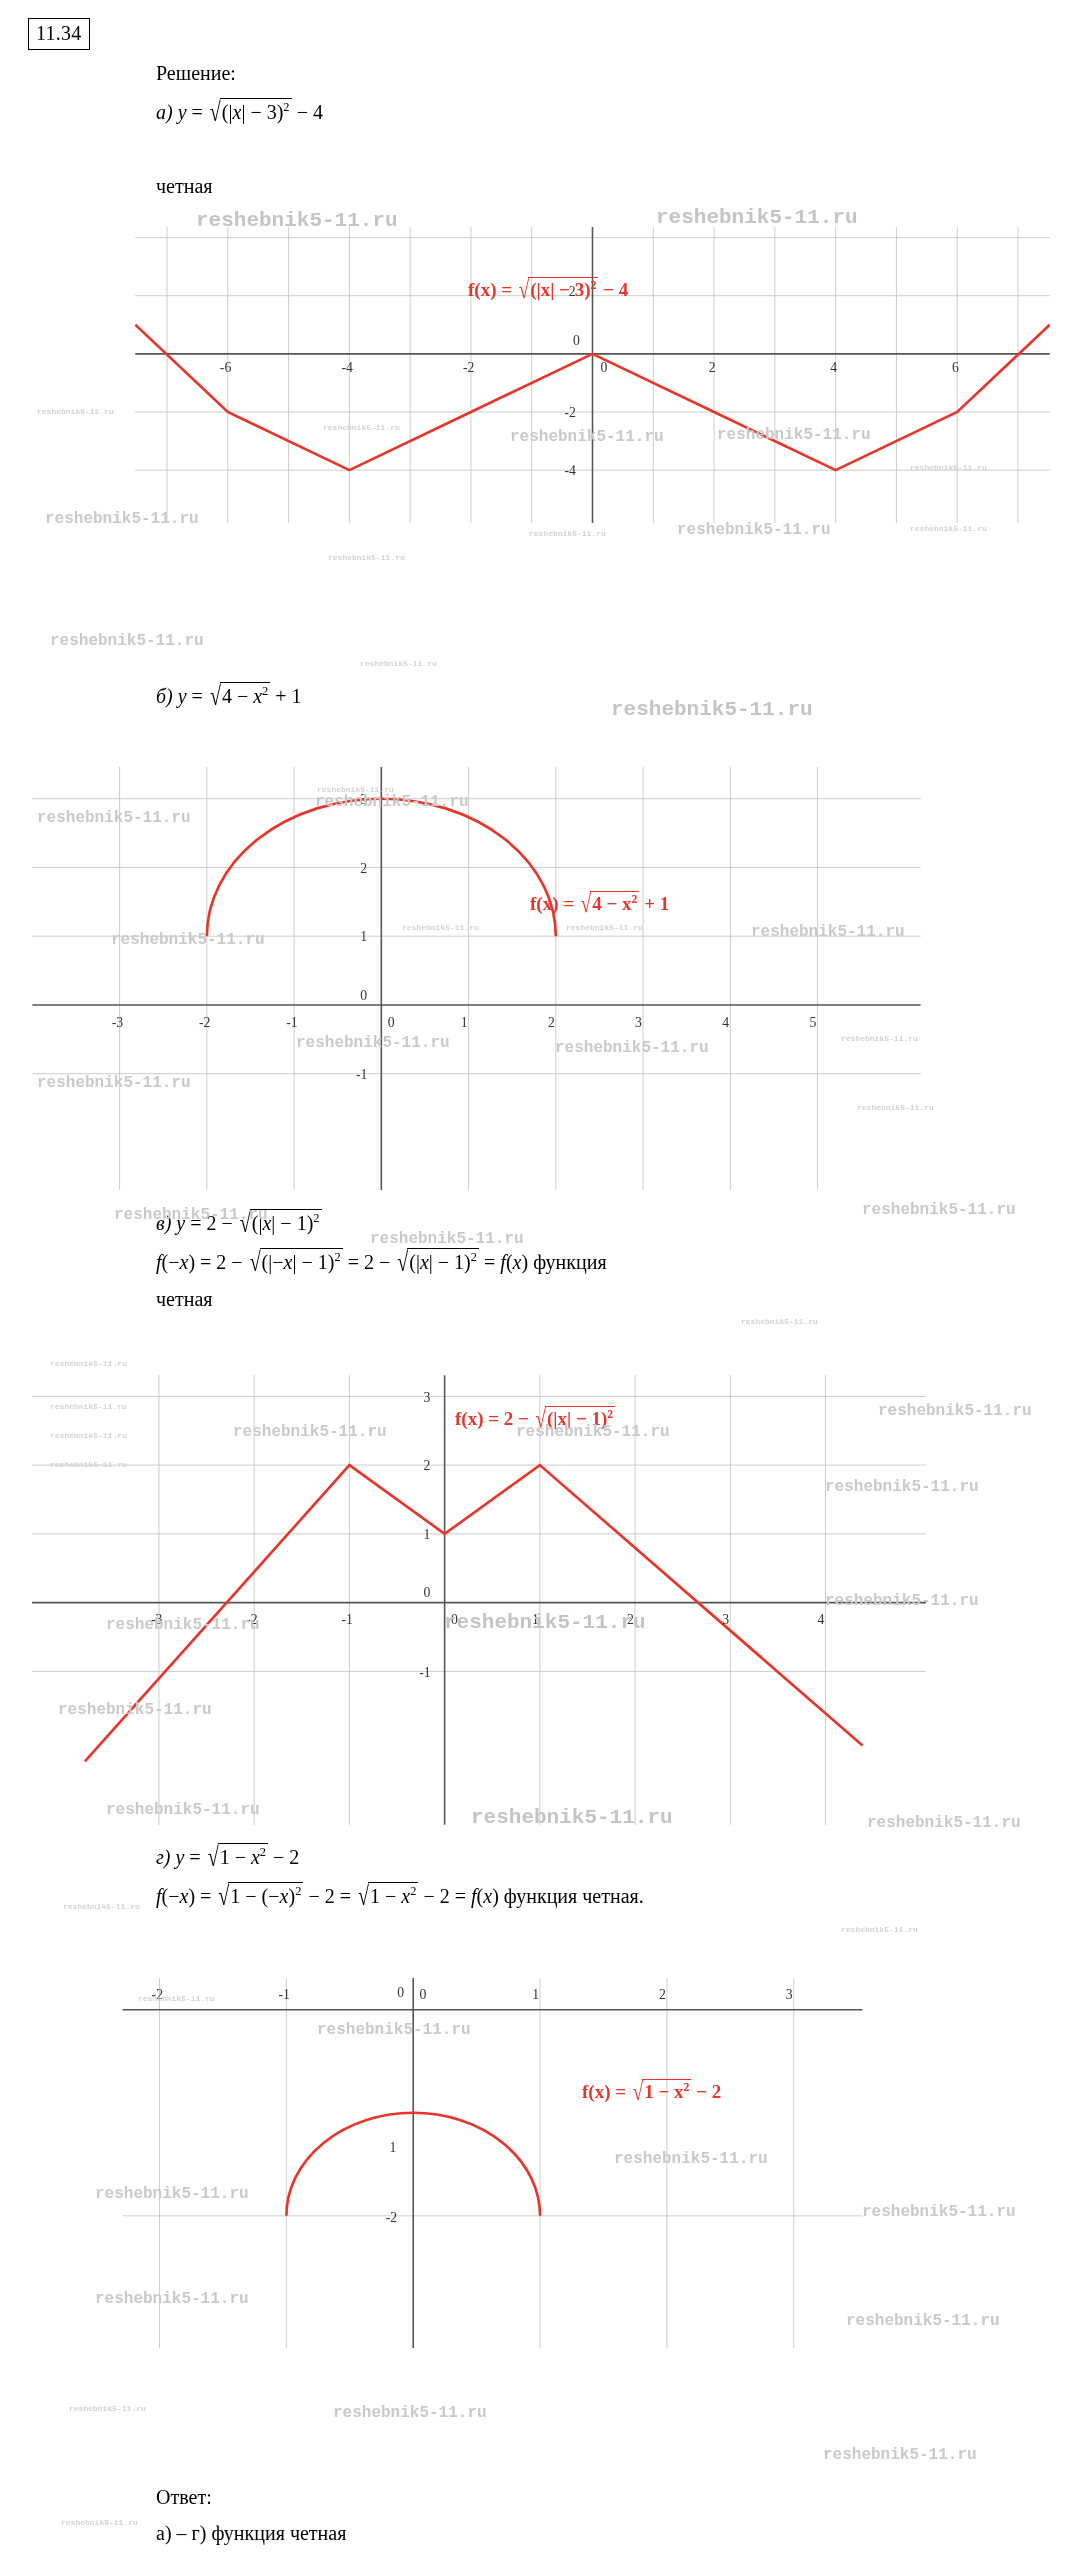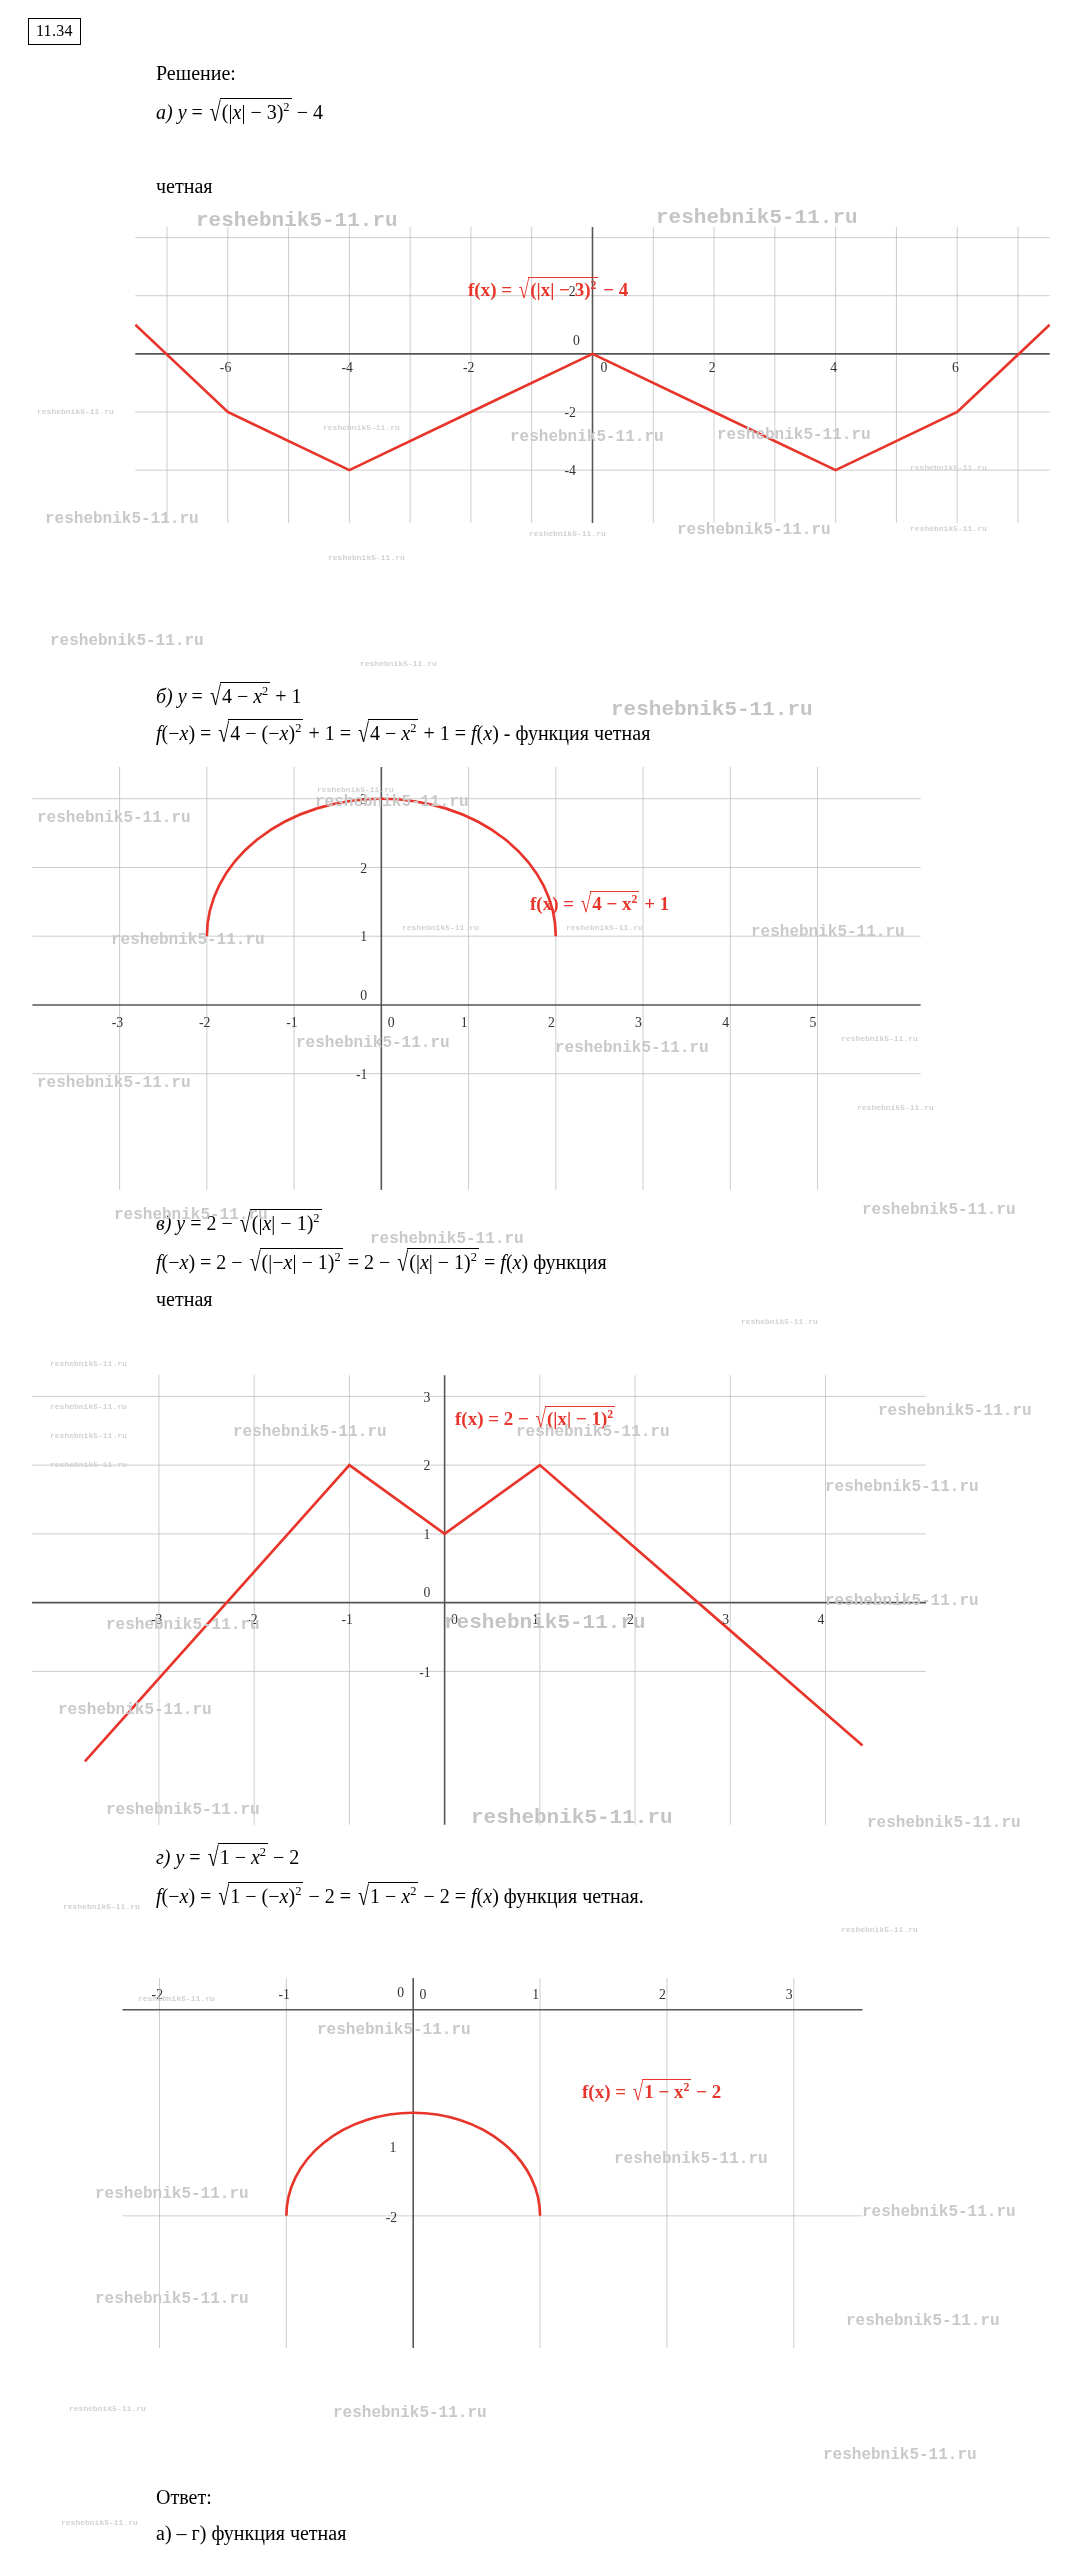--- a/index.html
+++ b/index.html
@@ -20,21 +20,21 @@
     overflow: hidden;
   }
 
   
   .problem-number {
     position: absolute;
     left: 27.5px;
     top: 18px;
     border: 1.6px solid #000;
     padding: 3.2px 7.4px 4.2px 7.4px;
-    font-size: 16px;
+    font-size: 20px;
     font-family: "Liberation Serif", serif;
     font-weight: normal;
     letter-spacing: 0.3px;
   }
 
   
   .txt {
     position: absolute;
     font-family: "Liberation Serif", serif;
     font-size: 20px;
@@ -160,26 +160,20 @@
       </g>
     </svg>
     <div class="formula-label" style="left:333px; top:50px;">
       f(x) = <span class="sqrt"><span class="radsym">√</span><span class="radicand red">(|x| − 3)<span class="sup">2</span></span></span> − 4
     </div>
   </div>
 
   <div class="txt" style="left:156px; top:682px;">
     <span class="mi">б)</span>&nbsp;<span class="mi">y</span> =
     <span class="sqrt"><span class="radsym">√</span><span class="radicand">4 − <span class="mi">x</span><span class="sup">2</span></span></span> + 1
-  </div>
-  <div class="txt" style="left:156px; top:719px;">
-    <span class="mi">f</span>(−<span class="mi">x</span>) =
-    <span class="sqrt"><span class="radsym">√</span><span class="radicand">4 − (−<span class="mi">x</span>)<span class="sup">2</span></span></span> + 1 =
-    <span class="sqrt"><span class="radsym">√</span><span class="radicand">4 − <span class="mi">x</span><span class="sup">2</span></span></span> + 1 =
-    <span class="mi">f</span>(<span class="mi">x</span>) - функция четная
   </div>
 
   <div class="graph" style="left:32px; top:767px;">
     <svg width="889" height="423" viewBox="0 0 1680 800" xmlns="http://www.w3.org/2000/svg">
 
       <g stroke="#bfbfbf" stroke-width="1.5">
         <line x1="165" y1="0" x2="165" y2="800"></line>
         <line x1="330" y1="0" x2="330" y2="800"></line>
         <line x1="495" y1="0" x2="495" y2="800"></line>
         <line x1="825" y1="0" x2="825" y2="800"></line>

